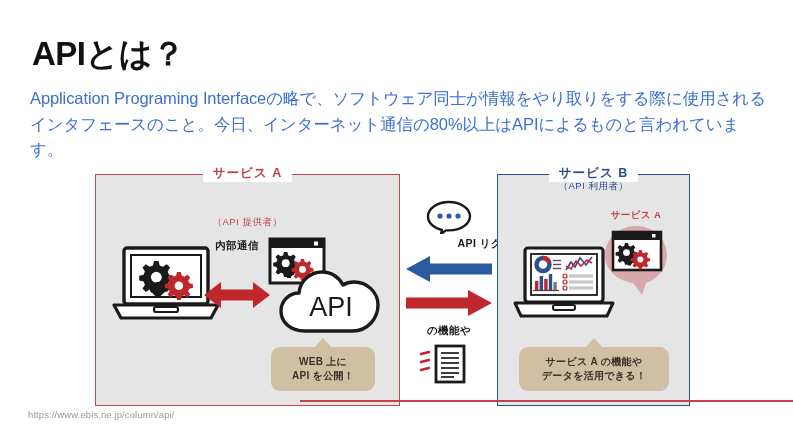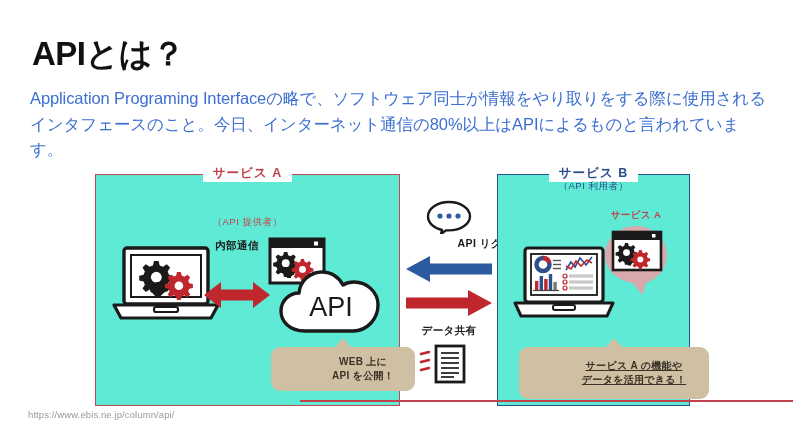--- a/index.html
+++ b/index.html
@@ -53,21 +53,21 @@
     left: 0;
     top: 160px;
     width: 793px;
     height: 250px;
   }
 
   
   .panel {
     position: absolute;
     box-sizing: border-box;
-    background: #5eead4;
+    background: #e5e5e5;
   }
   #panel-service-a {
     left: 95px;
     top: 14px;
     width: 305px;
     height: 232px;
     border: 1.5px solid #c04a52;
   }
   #panel-service-b {
     left: 497px;
@@ -127,21 +127,20 @@
     border-radius: 9px;
     color: #3a3127;
     font-size: 10px;
     font-weight: 700;
     line-height: 1.45;
     text-align: center;
     display: flex;
     align-items: center;
     justify-content: center;
     letter-spacing: 0.3px;
-    padding-left: 40px;
   }
   .callout .tail {
     position: absolute;
     top: -9px;
     left: 50%;
     margin-left: -9px;
     width: 0; height: 0;
     border-left: 9px solid transparent;
     border-right: 9px solid transparent;
     border-bottom: 10px solid #cfc0a4;
@@ -273,21 +272,21 @@
           <path d="M0 14 L24 1 L24 8.5 L86 8.5 L86 19.5 L24 19.5 L24 27 Z" fill="#2c5aa0"></path>
         </svg>
       </div>
 
       <div class="abs" style="left:6px; top:115px;">
         <svg width="86" height="28" viewBox="0 0 86 28">
           <path d="M86 14 L62 1 L62 8.5 L0 8.5 L0 19.5 L62 19.5 L62 27 Z" fill="#c0272d"></path>
         </svg>
       </div>
 
-      <div class="diagram-label" style="left:8px; top:150px; width:82px;">データ共有</div>
+      <div class="diagram-label" style="left:8px; top:150px; width:82px;">の機能や</div>
 
       <div class="abs" style="left:18px; top:168px;">
         <svg width="58" height="44" viewBox="0 0 58 44">
           <g stroke="#c0272d" stroke-width="2.6" stroke-linecap="round">
             <line x1="3" y1="12" x2="11" y2="10"></line>
             <line x1="3" y1="20" x2="11" y2="18"></line>
             <line x1="3" y1="28" x2="11" y2="26"></line>
           </g>
           <rect x="18" y="4" width="28" height="36" fill="#ffffff" stroke="#1a1a1a" stroke-width="2.8"></rect>
           <g stroke="#1a1a1a" stroke-width="1.7">
@@ -367,21 +366,21 @@
             <circle cx="53" cy="31" r="2" fill="none" stroke="#c0272d" stroke-width="1.2"></circle>
             <rect x="57" y="29.4" width="24" height="3.2" fill="#c8c8c8"></rect>
             <circle cx="53" cy="37" r="2" fill="none" stroke="#c0272d" stroke-width="1.2"></circle>
             <rect x="57" y="35.4" width="24" height="3.2" fill="#c8c8c8"></rect>
             <circle cx="53" cy="43" r="2" fill="none" stroke="#c0272d" stroke-width="1.2"></circle>
             <rect x="57" y="41.4" width="24" height="3.2" fill="#c8c8c8"></rect>
           </g>
         </svg>
       </div>
 
-      <div class="callout" id="callout-b" style="left:21px; top:172px; width:150px; height:52px;text-decoration:underline;">
+      <div class="callout" id="callout-b" style="left:21px; top:172px; width:150px; height:44px;">
         <div class="tail"></div>
         <div>
           <span class="callout-line">サービス A の機能や</span>
           <span class="callout-line">データを活用できる！</span>
         </div>
       </div>
     </div>
 
   </div>
 

